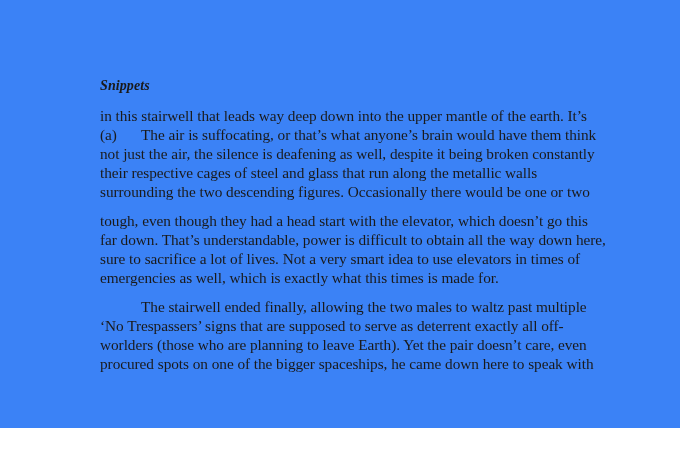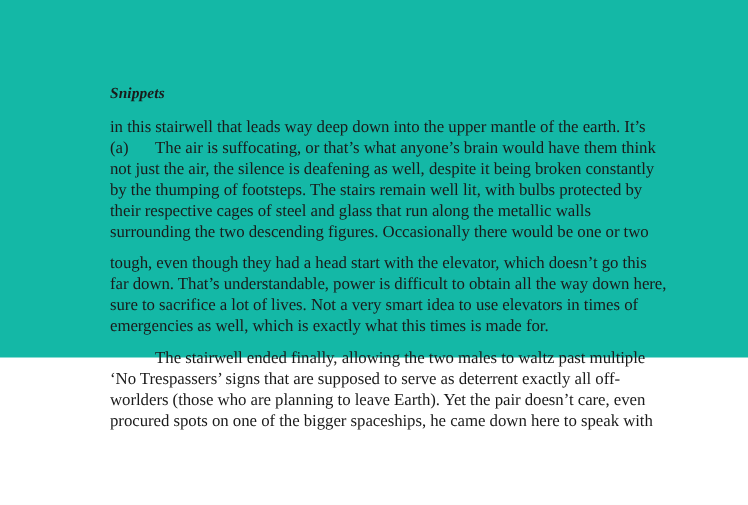--- a/index.html
+++ b/index.html
@@ -11,22 +11,22 @@
       width: 680px;
       height: 459px;
       overflow: hidden;
       position: relative;
       font-family: "Liberation Serif", "DejaVu Serif", serif;
       color: #1a1a1a;
     }
     .page {
       position: absolute;
       left: 0; top: 0;
-      width: 680px; height: 325px;
-      background: #14b8a6;
+      width: 680px; height: 428px;
+      background: #3b82f6;
     }
     .heading {
       position: absolute;
       left: 100px;
       top: 78px;
       font-size: 14px;
       font-weight: bold;
       font-style: italic;
       letter-spacing: 0.1px;
     }
@@ -61,21 +61,20 @@
 
 <div class="page">
   <div class="heading">Snippets</div>
 
   <div class="body">
 
     <div>
       <span class="line">in this stairwell that leads way deep down into the upper mantle of the earth. It’s</span>
       <span class="line"><span class="label">(a)</span><span>The air is suffocating, or that’s what anyone’s brain would have them think</span></span>
       <span class="line">not just the air, the silence is deafening as well, despite it being broken constantly</span>
-      <span class="line">by the thumping of footsteps. The stairs remain well lit, with bulbs protected by</span>
       <span class="line">their respective cages of steel and glass that run along the metallic walls</span>
       <span class="line">surrounding the two descending figures. Occasionally there would be one or two</span>
     </div>
 
     <div class="gap"></div>
 
     <div>
       <span class="line">tough, even though they had a head start with the elevator, which doesn’t go this</span>
       <span class="line">far down. That’s understandable, power is difficult to obtain all the way down here,</span>
       <span class="line">sure to sacrifice a lot of lives. Not a very smart idea to use elevators in times of</span>

